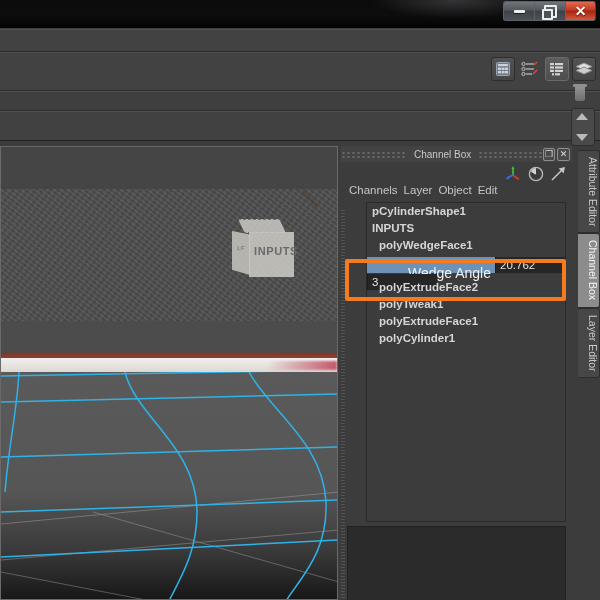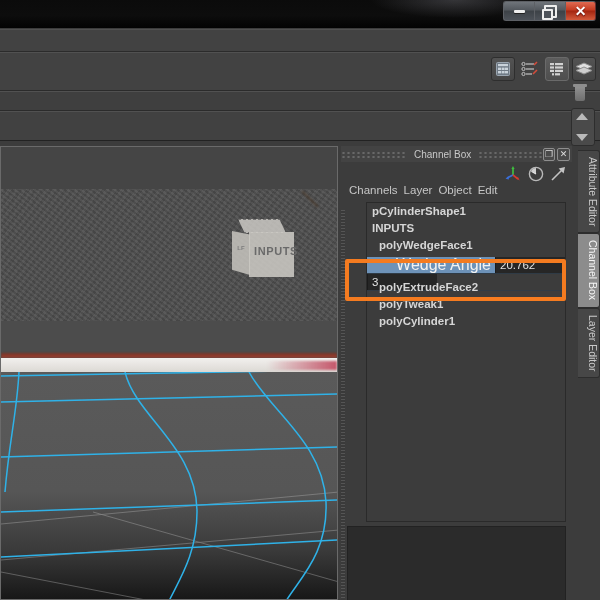--- a/index.html
+++ b/index.html
@@ -118,22 +118,22 @@
   .cb-menu{position:absolute;left:8px;top:38px;display:flex;gap:6px;}
   .cb-menu span{color:#c6c6c6;font-size:11.5px;}
 
   .cb-list{position:absolute;left:6px;top:56px;width:200px;height:320px;
            background:#3c3c3c;border:1px solid #2a2a2a;box-sizing:border-box;overflow:hidden;margin-left:19px;}
   .node{color:#d6d6d6;font-size:11.5px;font-weight:bold;padding:1px 0 1px 5px;line-height:15px;}
   .node.ind{padding-left:12px;}
 
   .attr-rows{position:absolute;left:0;top:0;width:100%;}
   .arow{display:flex;height:16px;align-items:stretch;border-bottom:1px solid #2f3b46;}
-  .alabel{flex:1 1 auto;background:#6d92b8;color:#f2f2f2;font-size:16px;
-          text-align:right;padding:0 4px 0 0;line-height:16px;}
+  .alabel{flex:1 1 auto;background:#6d92b8;color:#f2f2f2;font-size:14px;
+          text-align:right;padding:8px 4px 0 0;line-height:16px;}
   .aval{flex:0 0 65px;background:#262626;color:#e3e3e3;font-size:11.5px;
         padding-left:4px;line-height:16px;border-left:1px solid #1b1b1b;}
 
   .hilite{position:absolute;left:4px;top:113px;width:221px;height:42px;
           border:4px solid #f47b20;box-sizing:border-box;border-radius:2px;}
 
   .cb-bottom{position:absolute;left:6px;top:380px;width:219px;height:218px;
              background:#2b2b2b;border:1px solid #222;box-sizing:border-box;}
 
   
@@ -319,20 +319,21 @@
           <div class="aval">20.762</div>
         </div>
         <div class="arow">
           <div class="aval">3</div>
         </div>
       </div>
 
       <div style="position:absolute;top:76px;left:0;width:100%;">
         <div class="node ind">polyExtrudeFace2</div>
         <div class="node ind">polyTweak1</div>
+        <div class="node ind">polyExtrudeFace1</div>
         <div class="node ind">polyCylinder1</div>
       </div>
     </div>
 
     <div class="hilite"></div>
 
     <div class="cb-bottom"></div>
 
     <div class="sb-v sb-grip" style="left:0px;top:64px;width:4px;height:390px;"></div>
   </div>

